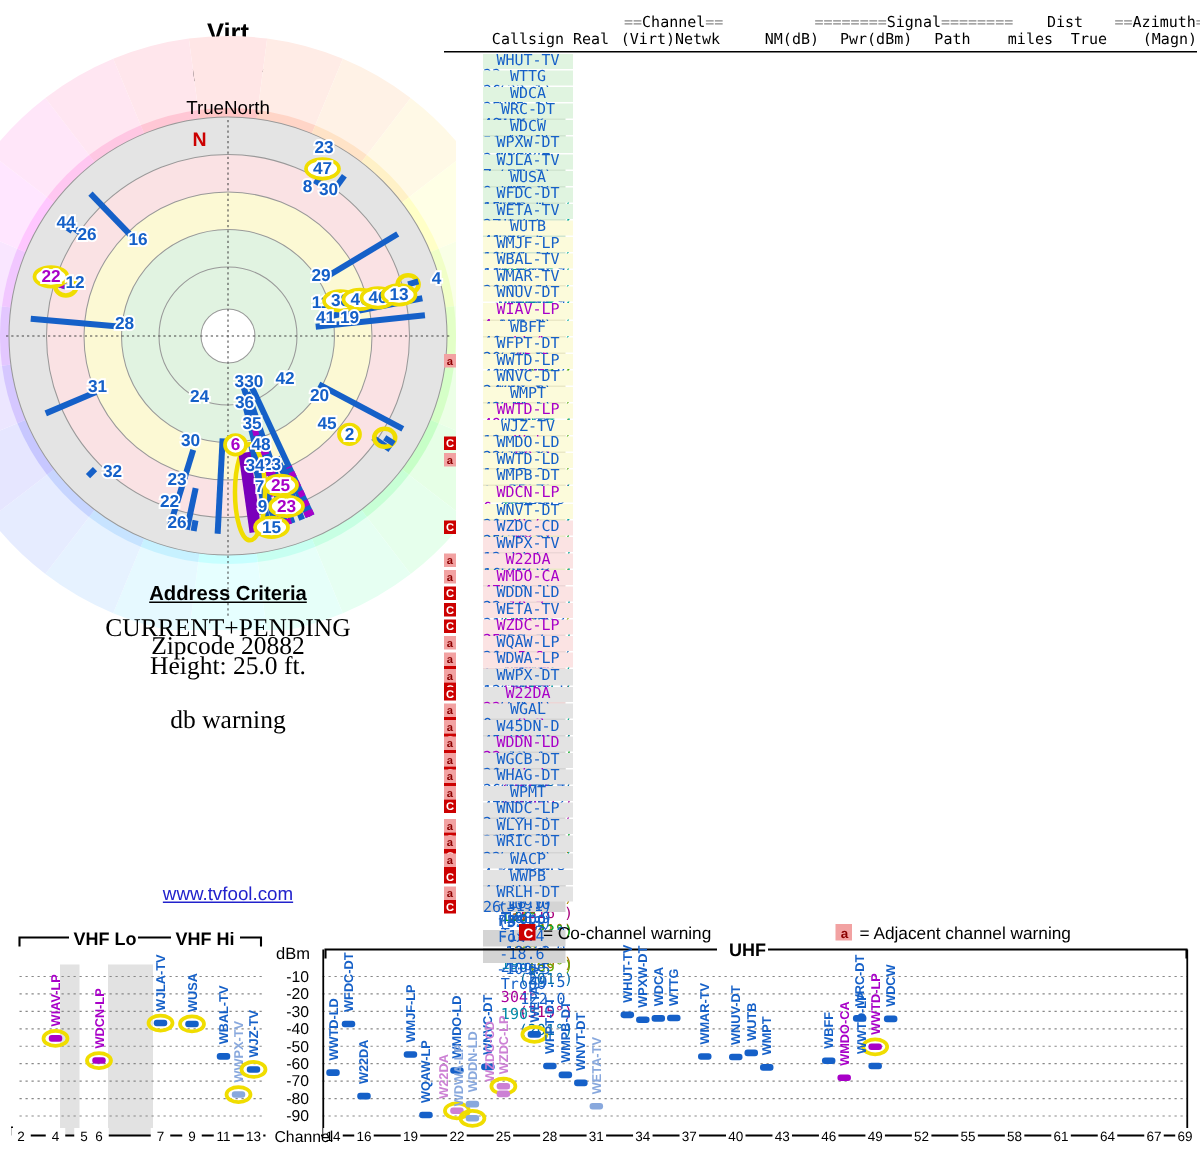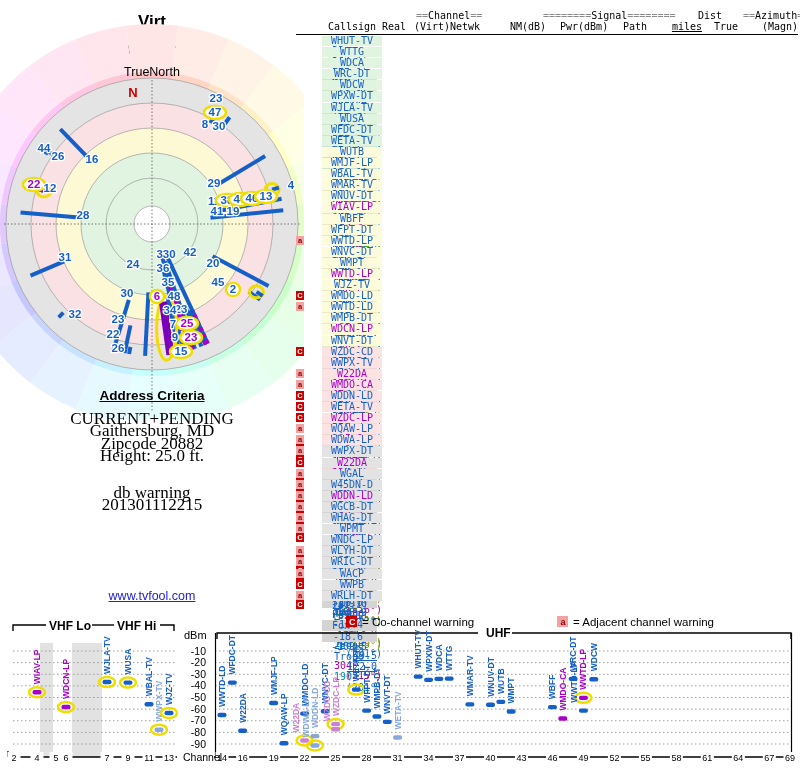--- a/index.html
+++ b/index.html
@@ -25,28 +25,28 @@
   #thead .eq{color:#8a8a8a;}
   #rows{border-top:1px solid #000;padding-top:1px;}
   .r{display:flex;height:10.1px;line-height:10.2px;margin-bottom:1px;white-space:pre;}
   .r span{display:block;overflow:visible;}
   .mkc{width:26px;display:flex;justify-content:flex-end;align-items:center;gap:1px;}
   .mk{display:block;width:8px;height:9px;line-height:9px;text-align:center;
       font-family:"Liberation Sans",sans-serif;font-size:7.5px;font-weight:bold;}
   .mka{background:#f2a2a2;color:#8b0000;} .mkC{background:#cc0000;color:#fff;}
   .ri{display:flex;}
   .cs{width:60px;text-align:center;}
-  .re{width:22px;text-align:right;}
+  .re{width:22px;}
   .vi{width:46px;text-align:right;}
   .ne{width:28px;text-align:right;}
   .sp{width:27px;}
   .nm{width:55px;text-align:right;padding-right:14px;box-sizing:border-box;}
   .pw{width:45px;text-align:right;}
   .pa{width:42px;text-align:right;}
-  .mi{width:55px;text-align:right;text-decoration:underline;}
+  .mi{width:55px;text-align:right;}
   .tr{width:36px;text-align:right;}
   .mg{width:60px;text-align:right;}
   .bg-g .ri{background:#e0f4e0;} .bg-g .nm{background:#d0e5d0;}
   .bg-y .ri{background:#fcfbdb;} .bg-y .nm{background:#eae8c6;}
   .bg-p .ri{background:#fbe3e3;} .bg-p .nm{background:#ecd6d6;}
   .bg-e .ri{background:#e3e3e3;} .bg-e .nm{background:#d4d4d4;}
   .cb{color:#1560c8;} .cm{color:#a800c8;}
   
   #spectrum-svg{position:absolute;left:0;top:615px;}
 </style>
@@ -206,27 +206,25 @@
     <text x="191" y="341" text-anchor="middle" font-size="11.5" font-weight="bold" fill="#a800c8" stroke="#fff" stroke-width="2.5" paint-order="stroke">23</text>
     <text x="175" y="341" text-anchor="middle" font-size="11.5" font-weight="bold" fill="#1560c8" stroke="#fff" stroke-width="2.5" paint-order="stroke">9</text>
     <ellipse cx="181" cy="351.5" rx="11" ry="6.5" fill="#fff" stroke="#f0dd00" stroke-width="2.5"></ellipse>
     <text x="181" y="355" text-anchor="middle" font-size="11.5" font-weight="bold" fill="#1560c8" stroke="#fff" stroke-width="2.5" paint-order="stroke">15</text>
   </svg>
 
 <div id="criteria">
   <h3>Address Criteria</h3>
   <div id="criteria-lines">
       <div class="ln">CURRENT+PENDING</div>
-      <div class="ln">Gaithersburg, MD</div>
       <div class="ln">Zipcode 20882</div>
       <div class="ln">Height: 25.0 ft.</div>
     </div>
   <div id="datecode">
     <div class="ln">db warning</div>
-    <div class="ln">201301112215</div>
   </div>
 </div>
 <div id="tvfool-link">
   <a href="#">www.tvfool.com</a>
 </div>
 
 <div id="table">
   <div id="thead"><span class="g1" style="left:87px"><span class="eq">==</span>Channel<span class="eq">==</span></span><span class="g1" style="left:214px"><span class="eq">========</span>Signal<span class="eq">========</span></span><span class="g1" style="left:369px">Dist</span><span class="g1" style="left:414px"><span class="eq">==</span>Azimuth<span class="eq">==</span></span><div style="position:absolute;top:12px;left:0" class="r"><span class="mkc"></span><span class="cs">Callsign</span><span class="re">Real</span><span class="vi">(Virt)</span><span class="ne">Netwk</span><span class="sp"></span><span class="nm">NM(dB)</span><span class="pw">Pwr(dBm)</span><span class="pa">Path</span><span class="mi">miles</span><span class="tr">True</span><span class="mg">(Magn)</span></div></div>
   <div id="rows">
       <div class="r bg-g"><span class="mkc"></span><span class="ri"><span class="cs cb">WHUT-TV</span><span class="re cb">33</span><span class="vi cb">(32.1)</span><span class="ne cb">PBS</span><span class="sp"></span><span class="nm cb">58.8</span><span class="pw cb">-32.0</span><span class="pa cb">LOS</span><span class="mi cb">21.9</span><span class="tr" style="color:hsl(163,100%,33%)">163°</span><span class="mg" style="color:hsl(173,100%,33%)">(173°)</span></span></div>

